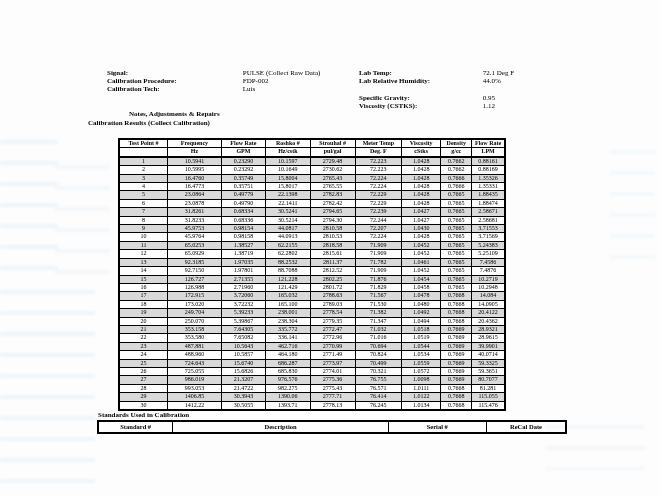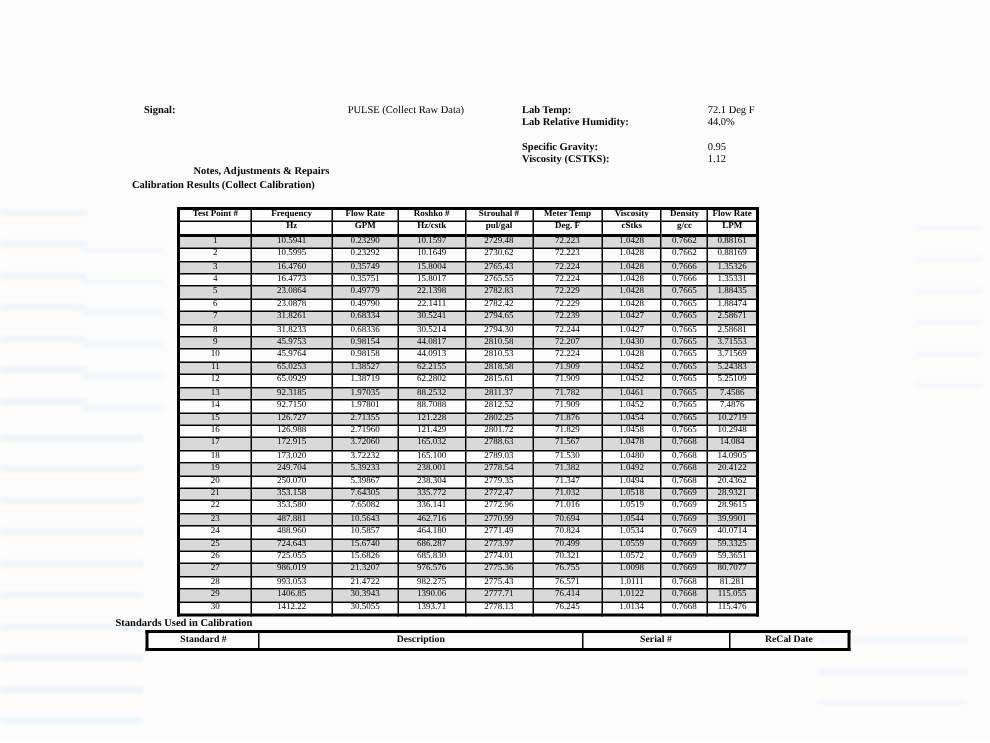--- a/index.html
+++ b/index.html
@@ -4,30 +4,30 @@
 <style>
   html,body {margin:0; padding:0; background:#ffffff;}
   .page {
     position:relative; width:660px; height:495px; background:#fdfdfd;
     font-family:"Liberation Serif", serif; color:#000; overflow:hidden;
   }
   
   .info {position:absolute; top:69px;}
   .info.left  {left:96px;}
   .info.right {left:348px;}
-  .info-row {height:8.2px; line-height:8.2px; font-size:7px; white-space:nowrap;}
+  .info-row {height:8.2px; line-height:8.2px; font-size:7px; white-space:nowrap;margin-left:11px;}
   .info-row .lbl {display:inline-block; font-weight:bold; vertical-align:top;}
   .info.left  .lbl {width:134px;}
   .info.right .lbl {width:122px;}
   .info-row .val {display:inline-block; vertical-align:top;}
   
   .heading {position:absolute; font-size:7px; font-weight:bold; white-space:nowrap;}
   .heading.notes    {left:96px; top:110px;margin-left:33px;}
   .heading.results  {left:88px; top:119px;}
-  .heading.standards{left:77px; top:411px;}
+  .heading.standards{left:98px; top:411px;}
   
   table.cal {
     position:absolute; left:118px; top:138px; width:388px;
     border-collapse:collapse; table-layout:fixed;
     font-size:6px; border:2px solid #000;
   }
   table.cal th, table.cal td {
     border:1px solid #000; padding:0; margin:0;
     height:7.4px; line-height:7.4px; text-align:center;
     overflow:hidden; white-space:nowrap;
@@ -60,20 +60,28 @@
   <div class="smudge" style="left:0;top:140px;width:58px;height:130px;"></div>
   <div class="smudge" style="left:0;top:290px;width:95px;height:200px;"></div>
   <div class="smudge" style="left:55px;top:165px;width:55px;height:110px;opacity:.35;"></div>
   <div class="smudge" style="left:545px;top:425px;width:100px;height:45px;opacity:.35;"></div>
   <div class="smudge" style="left:610px;top:150px;width:45px;height:120px;opacity:.3;"></div>
 
   <div class="info left">
     <div class="info-row">
       <span class="lbl">Signal:</span>
       <span class="val">PULSE (Collect Raw Data)</span>
+    </div>
+    <div class="info-row">
+      <span class="lbl">Calibration Procedure:</span>
+      <span class="val">FDP-002</span>
+    </div>
+    <div class="info-row">
+      <span class="lbl">Calibration Tech:</span>
+      <span class="val">Luis</span>
     </div>
   </div>
 
   <div class="info right">
     <div class="info-row">
       <span class="lbl">Lab Temp:</span>
       <span class="val">72.1 Deg F</span>
     </div>
     <div class="info-row">
       <span class="lbl">Lab Relative Humidity:</span>

